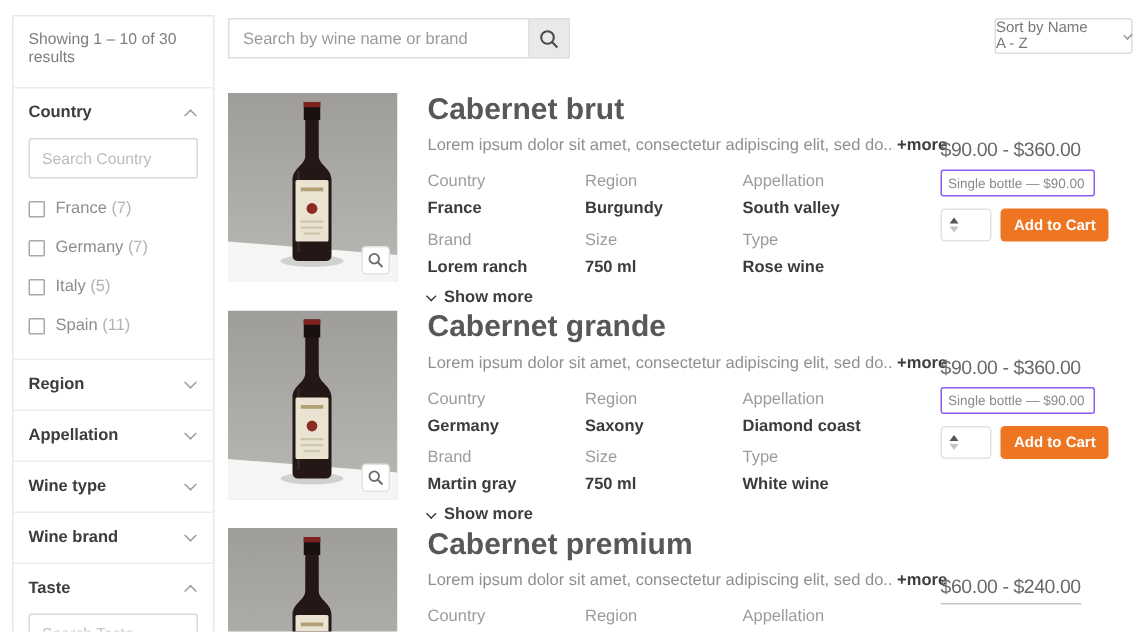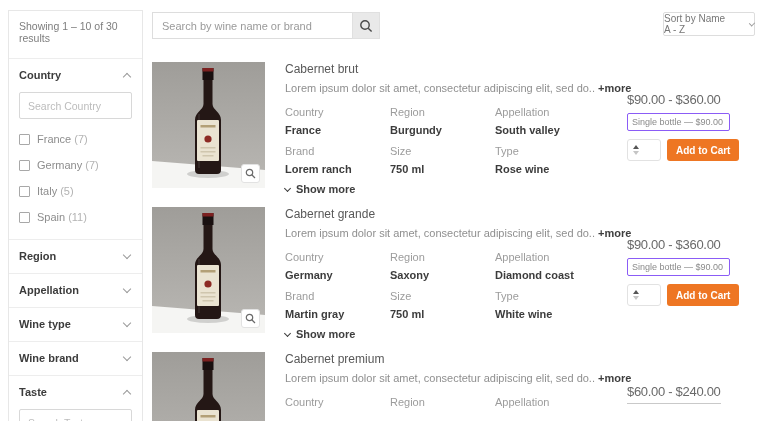--- a/index.html
+++ b/index.html
@@ -40,21 +40,21 @@
           border-radius:2px; display:flex; align-items:center; justify-content:center; gap:19px;
           font-size:10px; color:#777; cursor:pointer; background:#fff; }
   .sort .chev { width:5px; height:5px; margin-top:-1px; }
   
   .card { position:absolute; left:152px; width:603px; height:126px; }
   .pimg { position:absolute; left:0; top:0; width:113px; height:126px; cursor:pointer; }
   .zoom-badge { position:absolute; right:5px; bottom:5px; width:19px; height:19px; background:#fff;
                 border:1px solid #e2e2e2; border-radius:3px; display:flex; align-items:center;
                 justify-content:center; cursor:pointer; }
   .pinfo { position:absolute; left:133px; top:0; width:335px; }
-  .ptitle { font-size:12px; color:#585858; font-weight:normal; }
+  .ptitle { font-size:20px; color:#585858; font-weight:bold; }
   .pdesc { font-size:11px; color:#8f8f8f; margin-top:6px; white-space:nowrap; }
   .more { color:#3e3e3e; font-weight:bold; cursor:pointer; }
   .pfields { display:grid; grid-template-columns:105px 105px 125px; margin-top:3px; }
   .field { margin-top:9px; }
   .flabel { font-size:11px; color:#9c9c9c; }
   .fvalue { font-size:11px; font-weight:bold; color:#3c3c3c; margin-top:6px; min-height:11px; }
   .showmore { margin-top:8px; font-size:11px; font-weight:bold; color:#3e3e3e;
               display:inline-flex; align-items:center; gap:6px; cursor:pointer; }
   .pbuy { position:absolute; left:475px; top:30px; width:128px; }
   .pprice { font-size:13px; color:#696969; white-space:nowrap; letter-spacing:-0.3px; }

